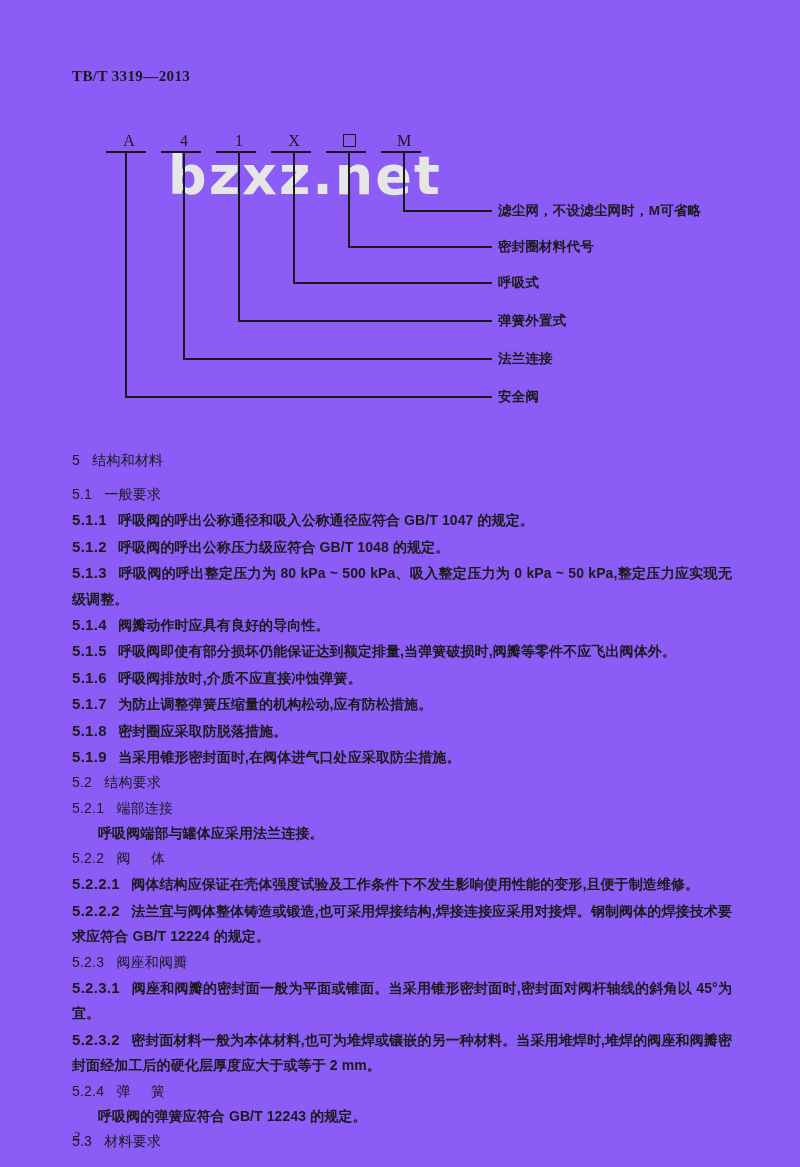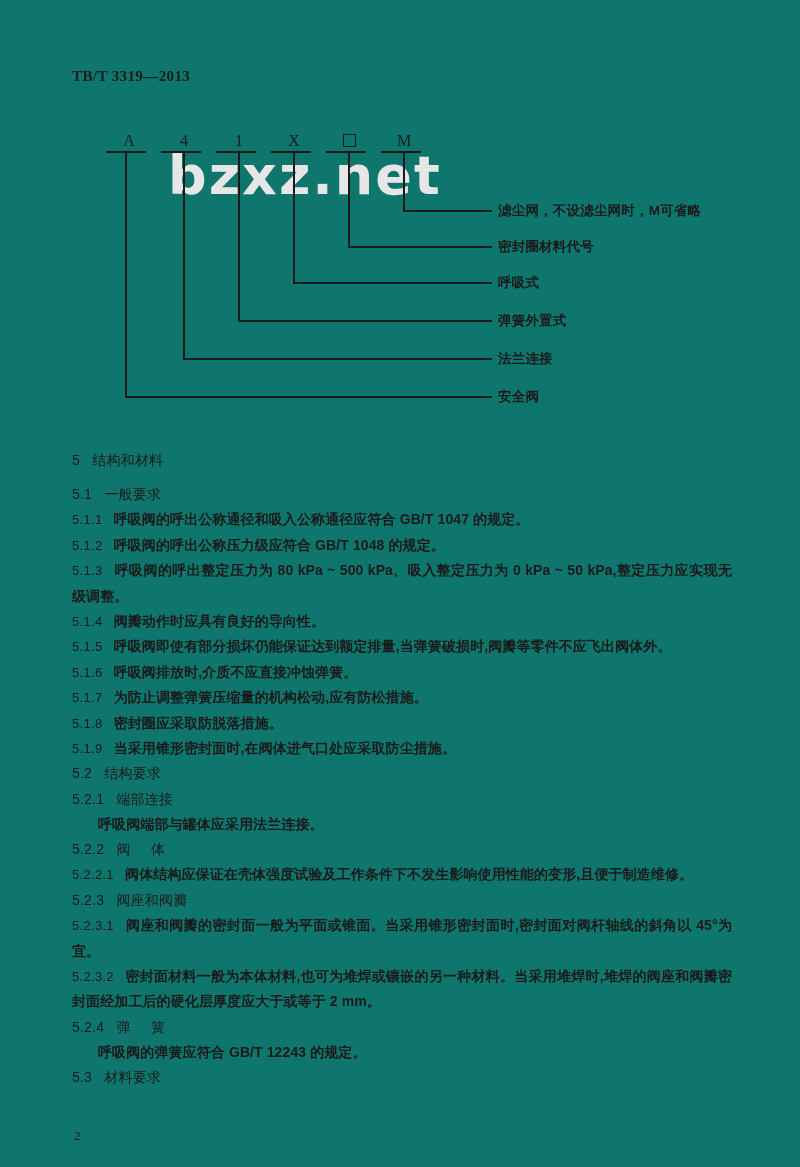--- a/index.html
+++ b/index.html
@@ -9,21 +9,21 @@
   }
   body {
     font-family: "Liberation Serif", "DejaVu Serif", serif;
     color: #1a1a1a;
   }
   .page {
     position: relative;
     width: 800px;
     height: 1167px;
     margin: 0 auto;
-    background: #0f766e;
+    background: #8b5cf6;
     overflow: hidden;
   }
 
   
   .doc-header {
     position: absolute;
     left: 72px;
     top: 68px;
     font-family: "Liberation Serif", "DejaVu Serif", serif;
     font-weight: bold;
@@ -122,22 +122,22 @@
   .para {
     font-family: "Liberation Serif", "DejaVu Serif", serif;
     font-size: 14.6px;
     line-height: 25.4px;
     margin: 0;
     text-align: justify;
     letter-spacing: 0.1px;
   }
   .para .num {
     font-family: "Liberation Sans", "DejaVu Sans", sans-serif;
-    font-weight: normal;
-    font-size: 13px;
+    font-weight: bold;
+    font-size: 15px;
     letter-spacing: 0.3px;
   }
   .para .txt {
     font-family: "Liberation Sans", "DejaVu Sans", sans-serif;
     font-weight: bold;
     font-size: 14px;
     letter-spacing: 0.1px;
     margin-top: 48px;
   }
   .para.indent {
@@ -232,20 +232,21 @@
     <div class="clause-h"><span>5.2</span>&nbsp;&nbsp;&nbsp;<span>结构要求</span></div>
 
     <div class="clause-h"><span>5.2.1</span>&nbsp;&nbsp;&nbsp;<span>端部连接</span></div>
 
     <p class="para indent"><span class="txt">呼吸阀端部与罐体应采用法兰连接。</span></p>
 
     <div class="clause-h"><span>5.2.2</span>&nbsp;&nbsp;&nbsp;<span>阀     体</span></div>
 
     <p class="para"><span class="num">5.2.2.1</span>&nbsp;&nbsp;&nbsp;<span class="txt">阀体结构应保证在壳体强度试验及工作条件下不发生影响使用性能的变形,且便于制造维修。</span></p>
 
+    <p class="para"><span class="num">5.2.2.2</span>&nbsp;&nbsp;&nbsp;<span class="txt">法兰宜与阀体整体铸造或锻造,也可采用焊接结构,焊接连接应采用对接焊。钢制阀体的焊接技术要求应符合 GB/T 12224 的规定。</span></p>
 
     <div class="clause-h"><span>5.2.3</span>&nbsp;&nbsp;&nbsp;<span>阀座和阀瓣</span></div>
 
     <p class="para"><span class="num">5.2.3.1</span>&nbsp;&nbsp;&nbsp;<span class="txt">阀座和阀瓣的密封面一般为平面或锥面。当采用锥形密封面时,密封面对阀杆轴线的斜角以 45°为宜。</span></p>
 
     <p class="para"><span class="num">5.2.3.2</span>&nbsp;&nbsp;&nbsp;<span class="txt">密封面材料一般为本体材料,也可为堆焊或镶嵌的另一种材料。当采用堆焊时,堆焊的阀座和阀瓣密封面经加工后的硬化层厚度应大于或等于 2 mm。</span></p>
 
     <div class="clause-h"><span>5.2.4</span>&nbsp;&nbsp;&nbsp;<span>弹     簧</span></div>
 
     <p class="para indent"><span class="txt">呼吸阀的弹簧应符合 GB/T 12243 的规定。</span></p>

